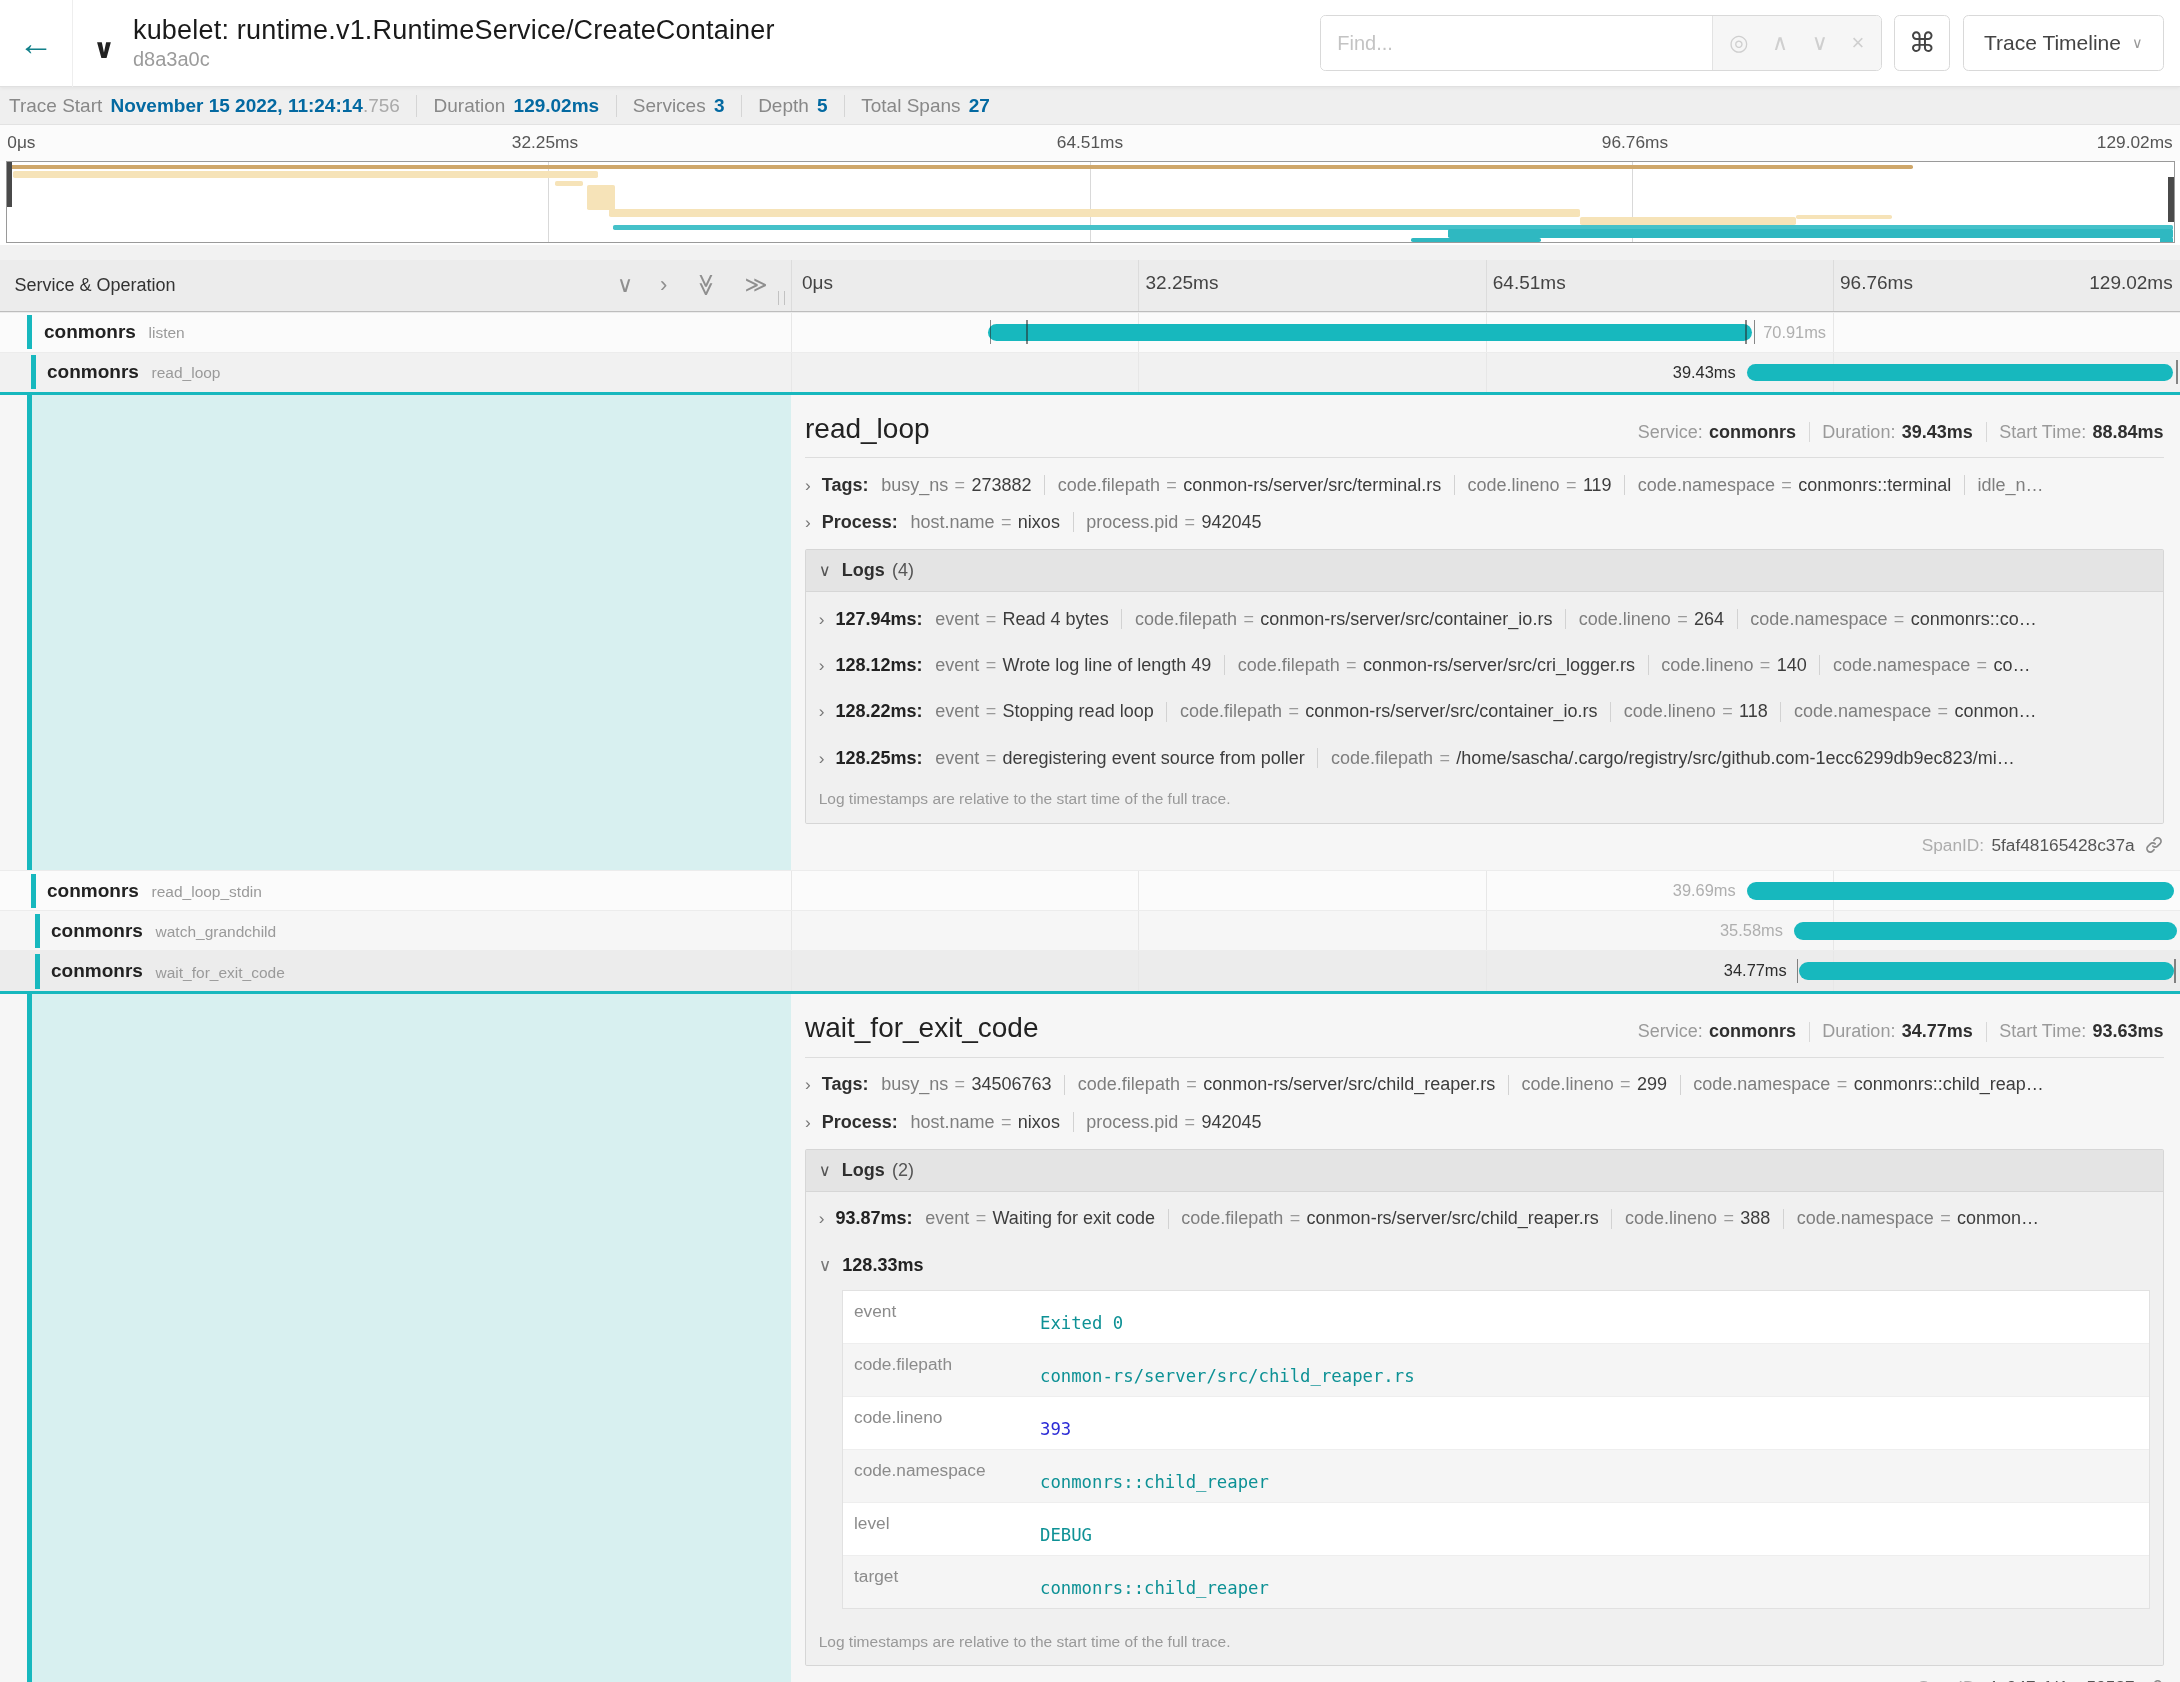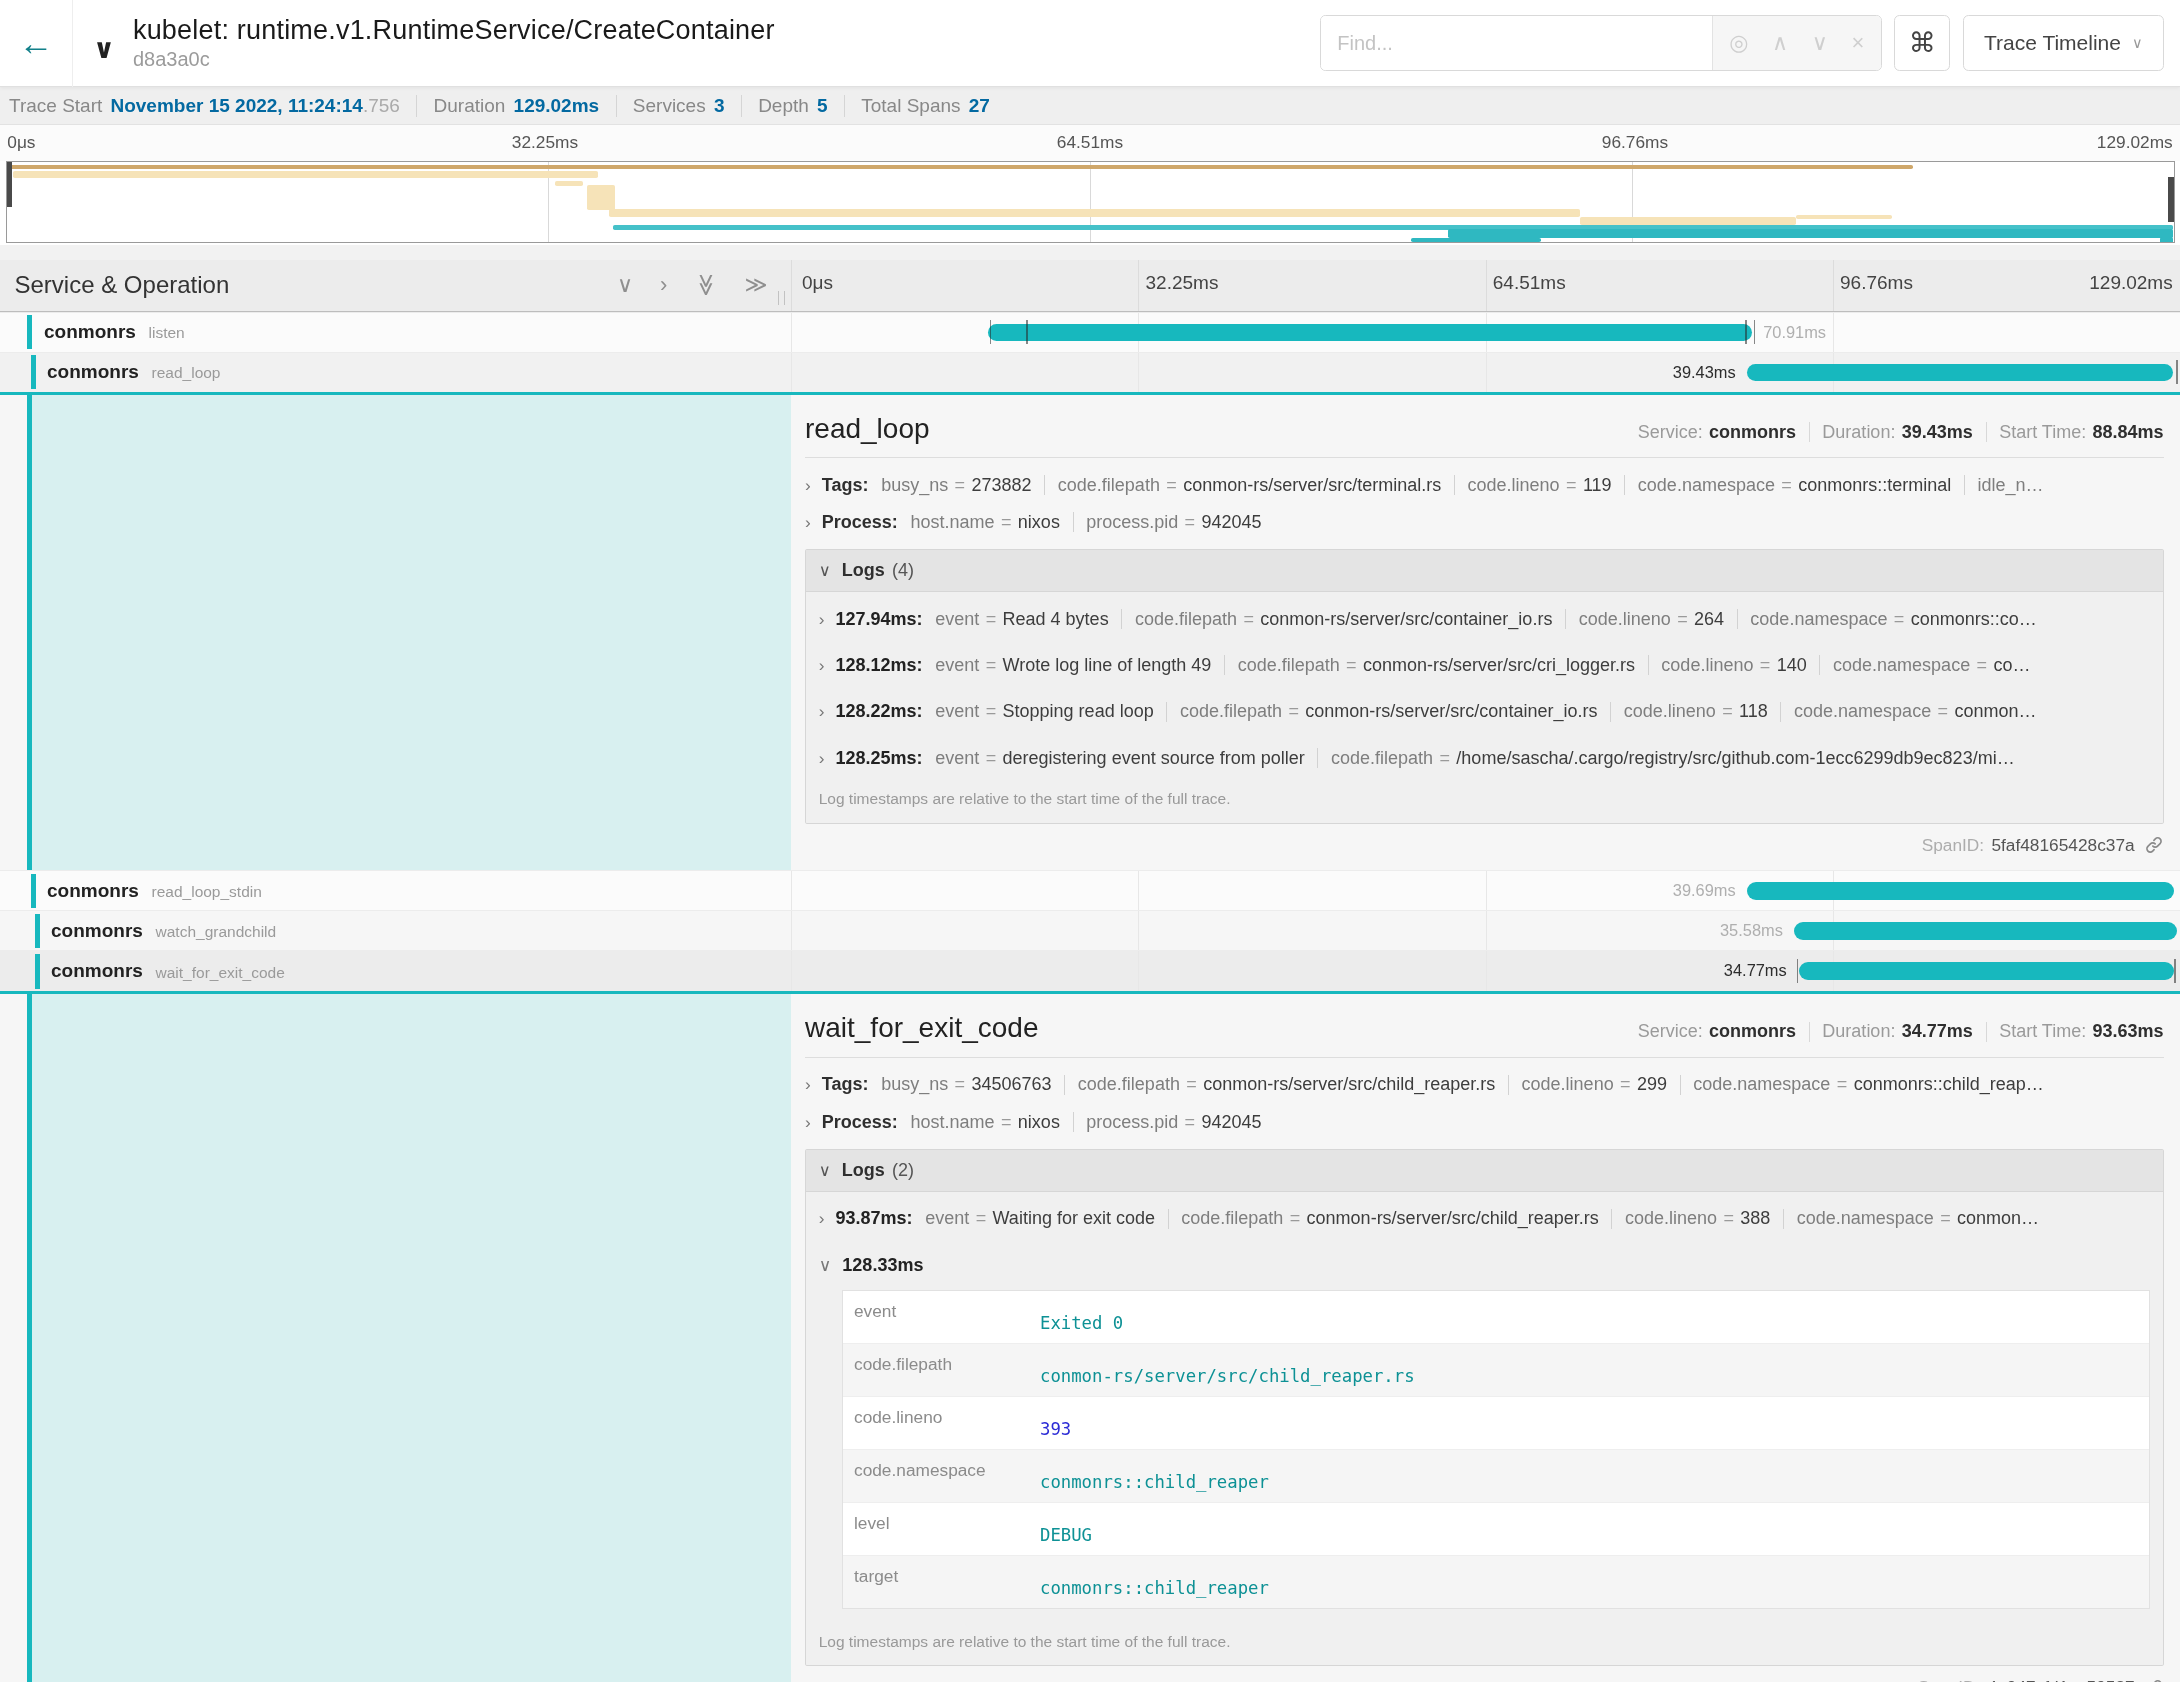--- a/index.html
+++ b/index.html
@@ -39,21 +39,21 @@
   .minimap-band { height:84px; padding:0 5.5px; }
   .minimap { position:relative; height:82px; border:0.9px solid #9a9a9a; background:#fff; overflow:hidden; }
   .mm-grid { position:absolute; top:0; bottom:0; width:0.9px; background:#d9d9d9; }
   .mm-bar { position:absolute; border-radius:1.8px; }
   .mm-handle { position:absolute; width:5.5px; background:#4a4a4a; }
   .gap-band { height:14.5px; background:#f2f2f2; }
 
   
   .colhead { height:52px; background:#ececec; border-bottom:0.9px solid #bdbdbd; position:relative; }
   .colhead-left { position:absolute; left:0; top:0; bottom:0; width:791px; display:flex; align-items:center; }
-  .colhead-title { font-size:24px; color:#333; margin-left:14.5px; }
+  .colhead-title { font-size:18px; color:#333; margin-left:14.5px; }
   .colhead-icons { margin-left:auto; display:flex; align-items:center; gap:27px; color:#8f8f8f; font-size:22px; margin-right:23.6px; }
   .icon-rot { display:inline-block; transform:rotate(90deg); }
   .col-grip { position:absolute; left:778px; top:31px; height:14.5px; width:7.3px; border-left:1.8px solid #c2c2c2; border-right:1.8px solid #c2c2c2; cursor:col-resize; }
   .colhead-time { position:absolute; left:791px; right:0; top:0; bottom:0; font-size:19px; color:#444; }
   .colhead-time .t { position:absolute; top:12.7px; }
   .colhead-time .gl { position:absolute; top:0; bottom:0; width:0.9px; background:#dcdcdc; }
 
   
   .span-row { position:relative; height:40px; border-top:0.9px solid #ececec; cursor:pointer; }
   .row-accent { position:absolute; top:2.7px; bottom:2.7px; width:4.5px; background:#17b8be; }

